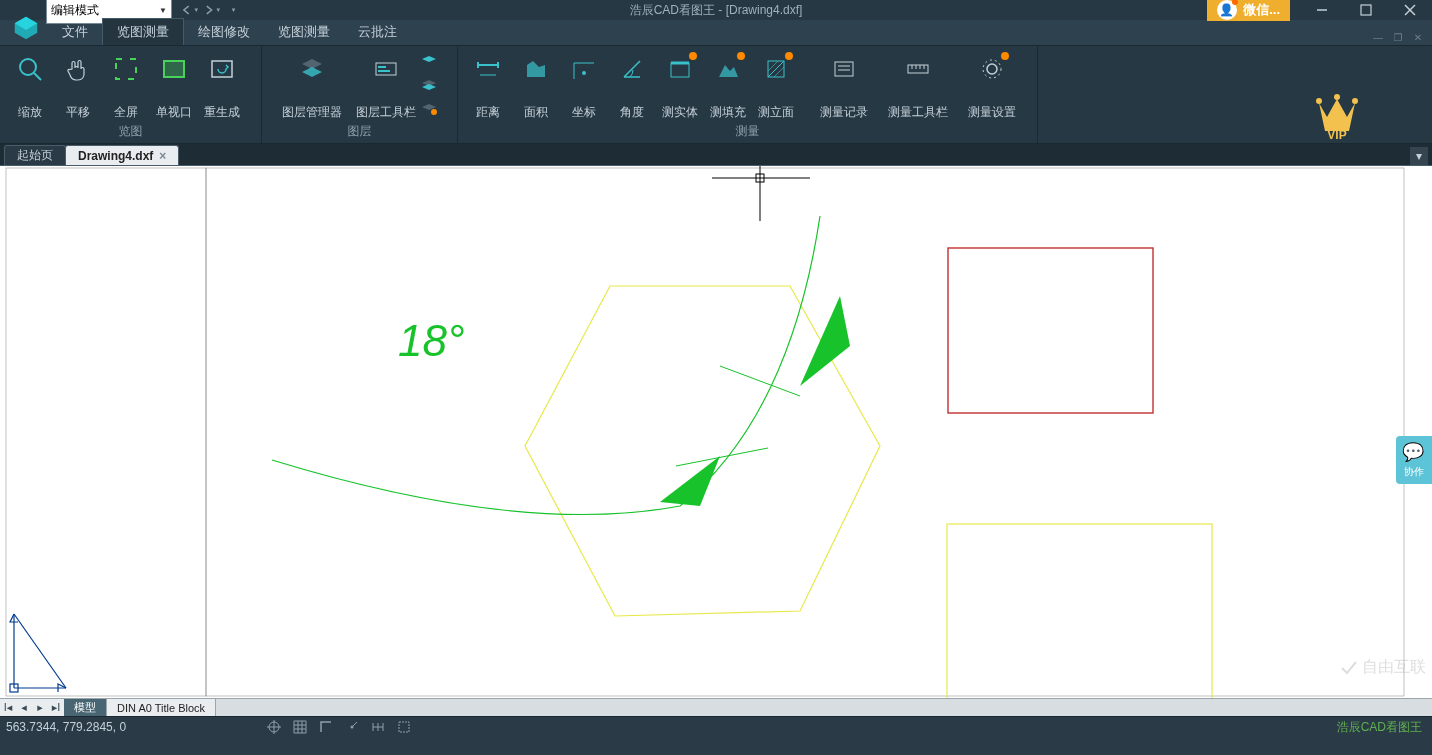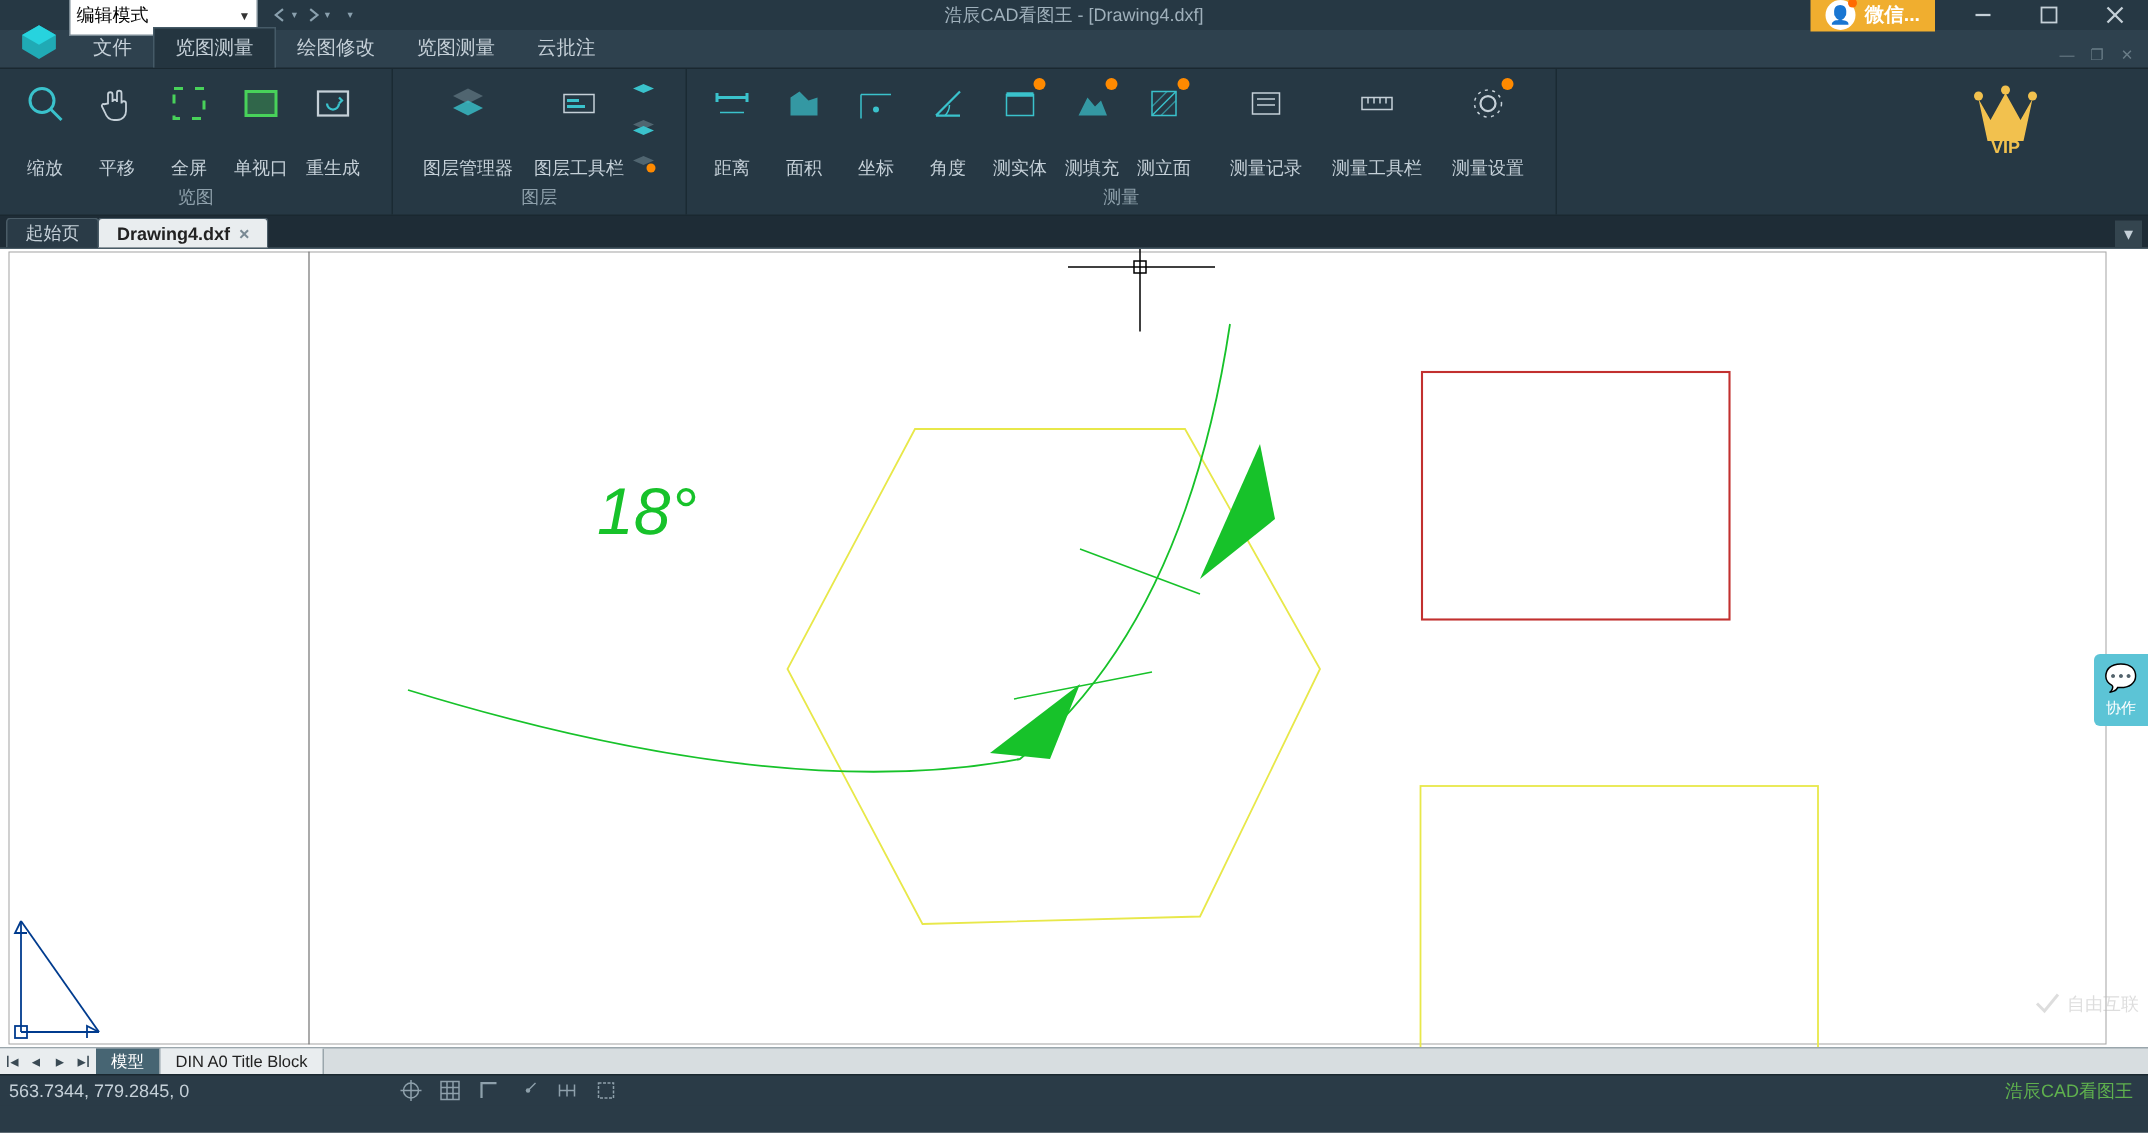--- a/index.html
+++ b/index.html
@@ -37,21 +37,21 @@
 .group-items{display:flex; flex:1; align-items:center; padding:4px 6px 0 6px;}
 .group-label{text-align:center; font-size:12px; color:#8ea0ab; padding:2px 0 3px;}
 .rbtn{display:flex;flex-direction:column;align-items:center;justify-content:flex-start;width:48px; gap:20px; cursor:pointer; padding-top:4px;}
 .rbtn.wider{width:60px;margin-left:14px;}
 .rbtn .ico{width:30px;height:30px;display:flex;align-items:center;justify-content:center;position:relative;}
 .rbtn .ico svg{width:28px;height:28px;}
 .badge-dot{position:absolute;top:-2px;right:-2px;width:8px;height:8px;background:#ff8a00;border-radius:50%;}
 .rbtn .lbl{font-size:12px;color:#c5d0d8; white-space:nowrap;}
 .stack{display:flex;flex-direction:column;gap:2px;justify-content:center;}
 .stack .srow{width:26px;height:22px;display:flex;align-items:center;justify-content:center;}
-.vip{margin-left:auto;width:190px;display:flex;align-items:flex-start;justify-content:center;}
+.vip{margin-left:auto;width:190px;display:flex;align-items:flex-end;justify-content:center;}
 .vip svg{width:60px;height:60px;}
 
 
 .doctabs{height:22px;background:#1e2c36;display:flex;align-items:flex-end;padding-left:4px;border-bottom:1px solid #4a5c67;}
 .doctab{height:20px;padding:2px 12px;border:1px solid #4a5c67;border-bottom:none;background:#2a3b47;color:#c5d0d8;font-size:12px;display:flex;align-items:center;gap:6px;cursor:pointer;border-radius:3px 3px 0 0;margin-right:-1px;}
 .doctab.active{background:#e9edef;color:#222;font-weight:bold;}
 .doctab .x{color:#7a8a94;cursor:pointer;}
 .doctabs .dd{margin-left:auto;width:18px;height:18px;background:#34454f;margin-right:4px;display:flex;align-items:center;justify-content:center;color:#c5d0d8;cursor:pointer;}
 
 
@@ -61,21 +61,21 @@
 .collab .ci{font-size:18px;}
 .collab .ct{font-size:10px;}
 
 
 .layouttabs{height:18px;background:#d7dde0;display:flex;align-items:center;border-top:1px solid #9aa6ac;}
 .nav-arrows{display:flex;background:#e9edef;height:100%;align-items:center;}
 .nav-arrows span{width:16px;text-align:center;color:#3a4a54;cursor:pointer;font-size:11px;}
 .ltab{height:100%;padding:0 10px;display:flex;align-items:center;font-size:11px;color:#222;border-right:1px solid #9aa6ac;cursor:pointer;background:#e9edef;}
 .ltab.model{background:#476573;color:#fff;}
 .layouttabs .spacer{flex:1;background:#d7dde0;}
-.watermark{position:absolute;right:6px;bottom:20px;color:#bdbdbd;font-size:12px;opacity:.5;display:flex;align-items:center;gap:4px;}
+.watermark{position:absolute;right:6px;bottom:20px;color:#bdbdbd;font-size:16px;opacity:.5;display:flex;align-items:center;gap:4px;}
 
 
 .statusbar{height:21px;background:#2a3b47;display:flex;align-items:center;color:#c5d0d8;font-size:12px;padding-left:6px;border-top:1px solid #1a2830;}
 .statusbar .coords{min-width:200px;}
 .statusbar .sb-icons{display:flex;gap:10px;margin-left:60px;align-items:center;}
 .statusbar .sb-icons span{cursor:pointer;color:#8ea0ab;display:flex;}
 .statusbar .brand{margin-left:auto;margin-right:10px;color:#5fb04e;font-size:12px;}
 </style>
 </head>
 <body>

